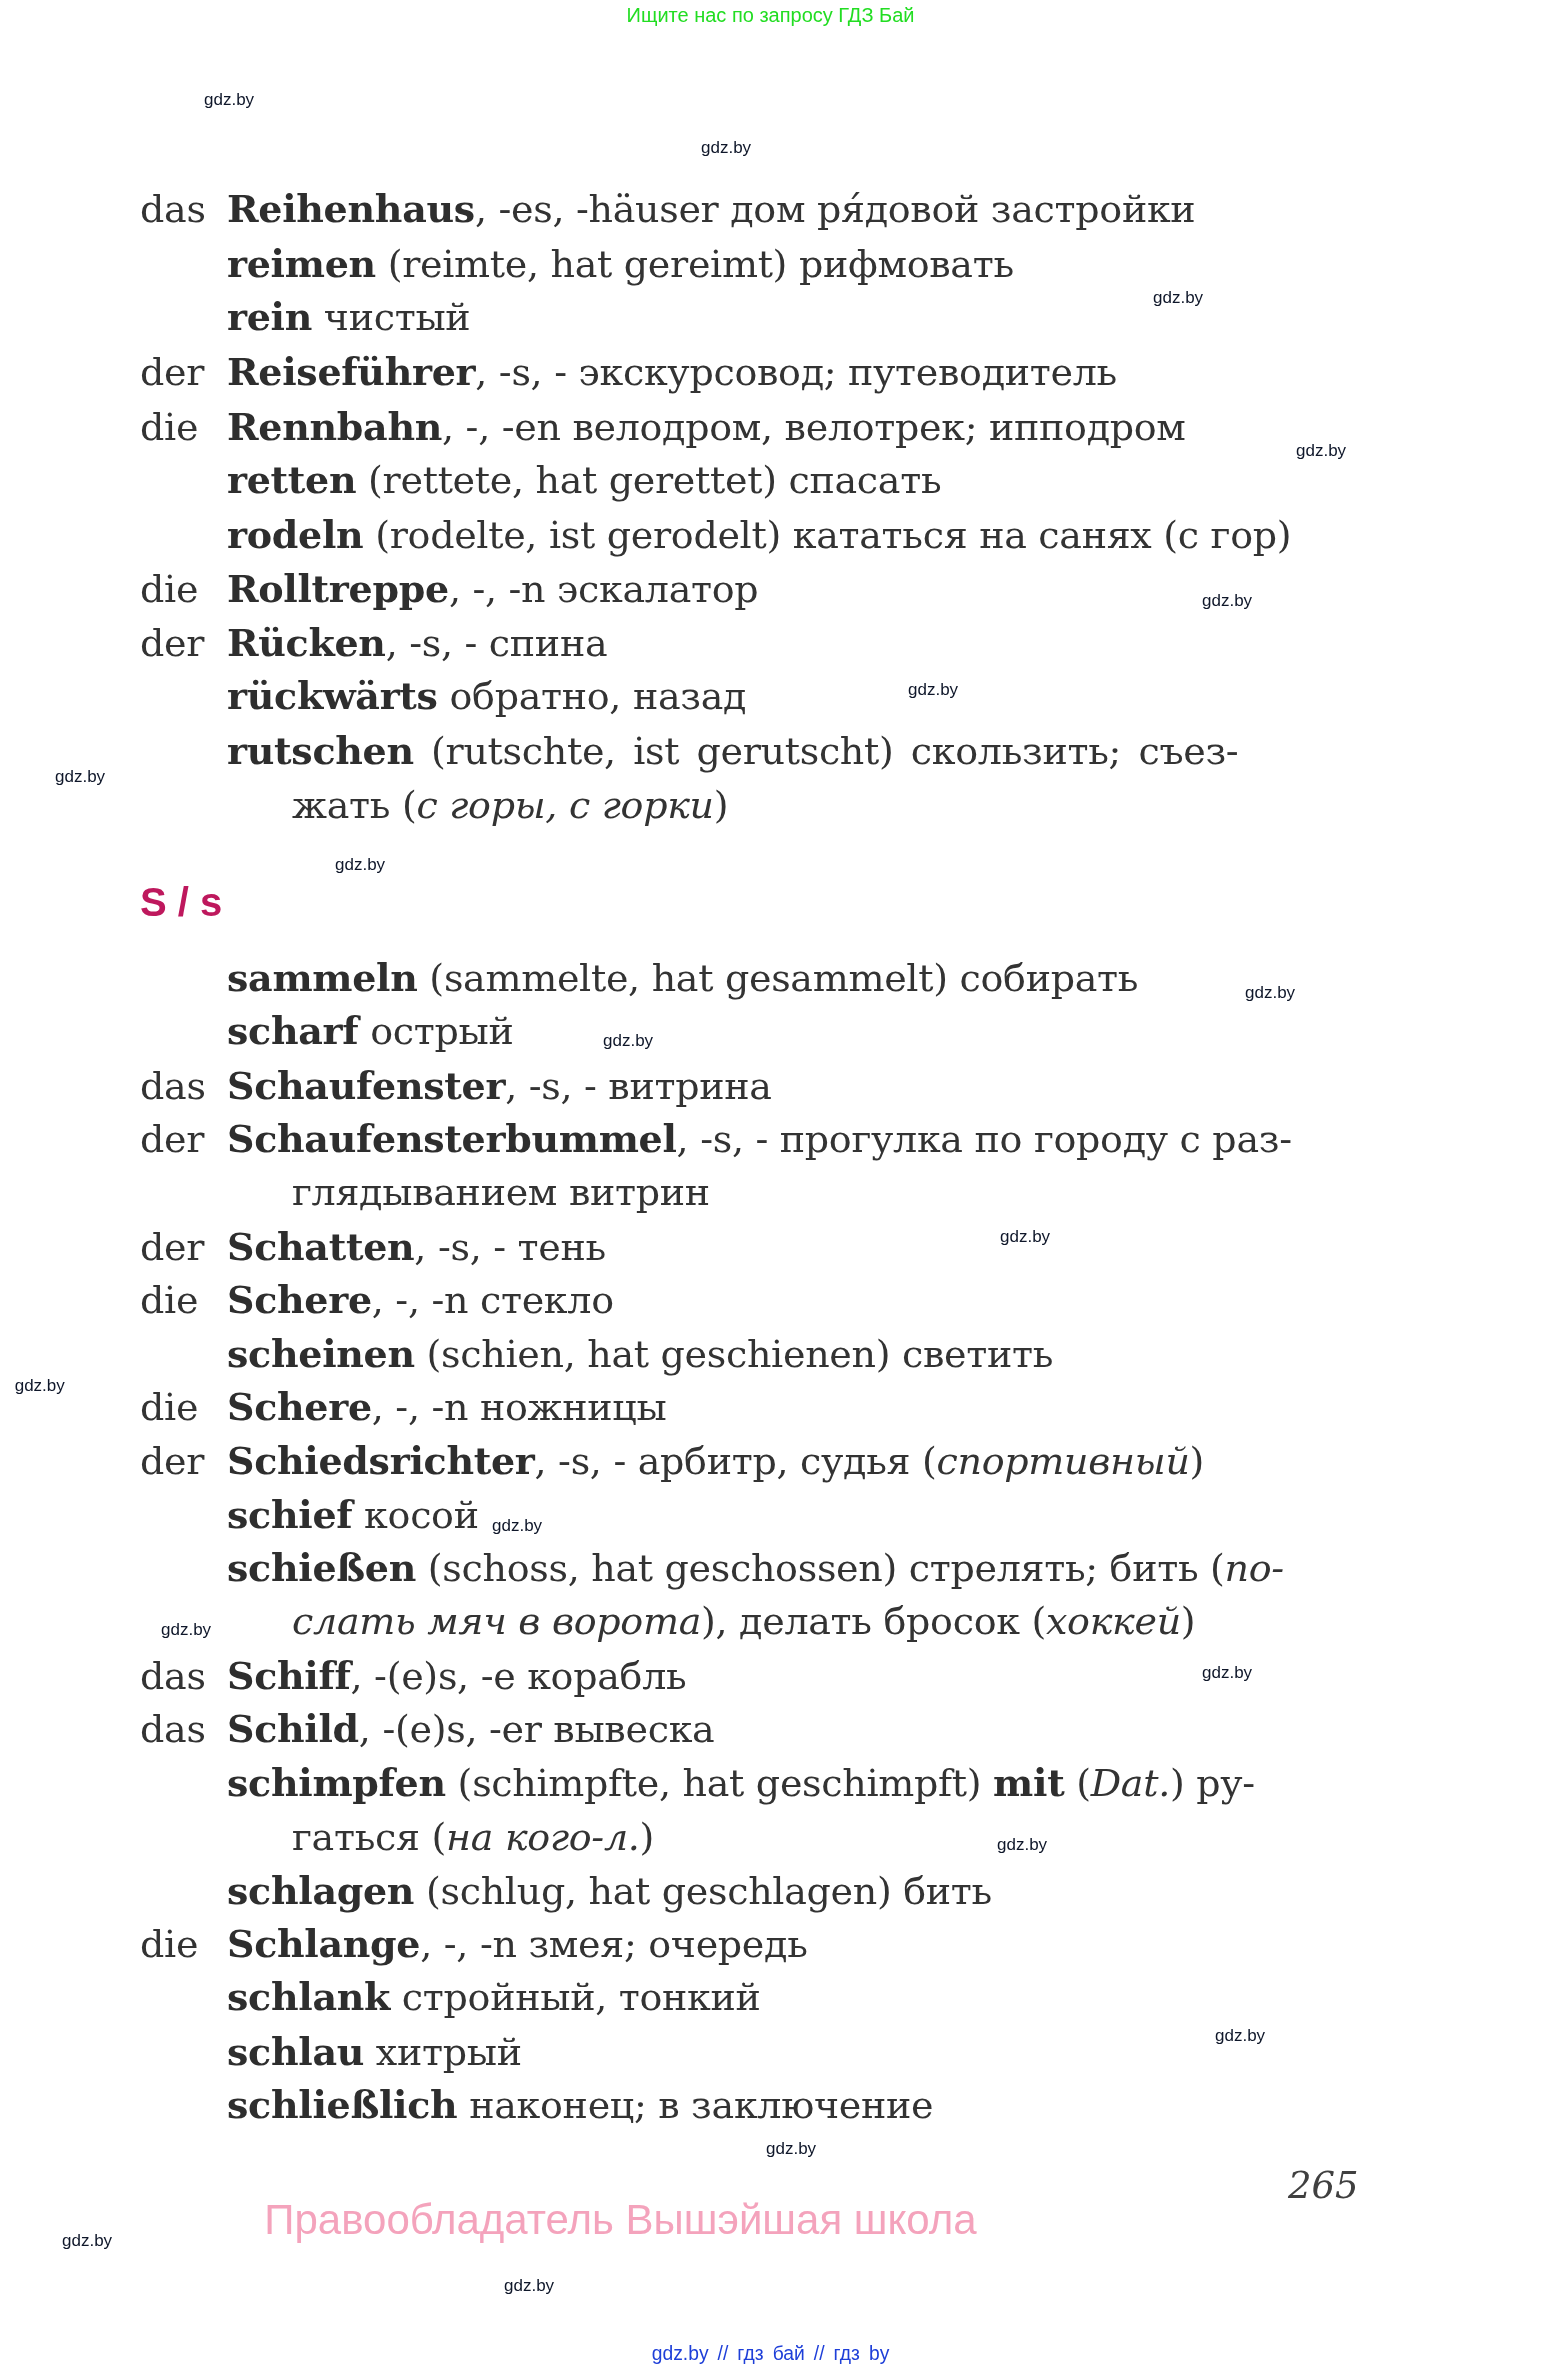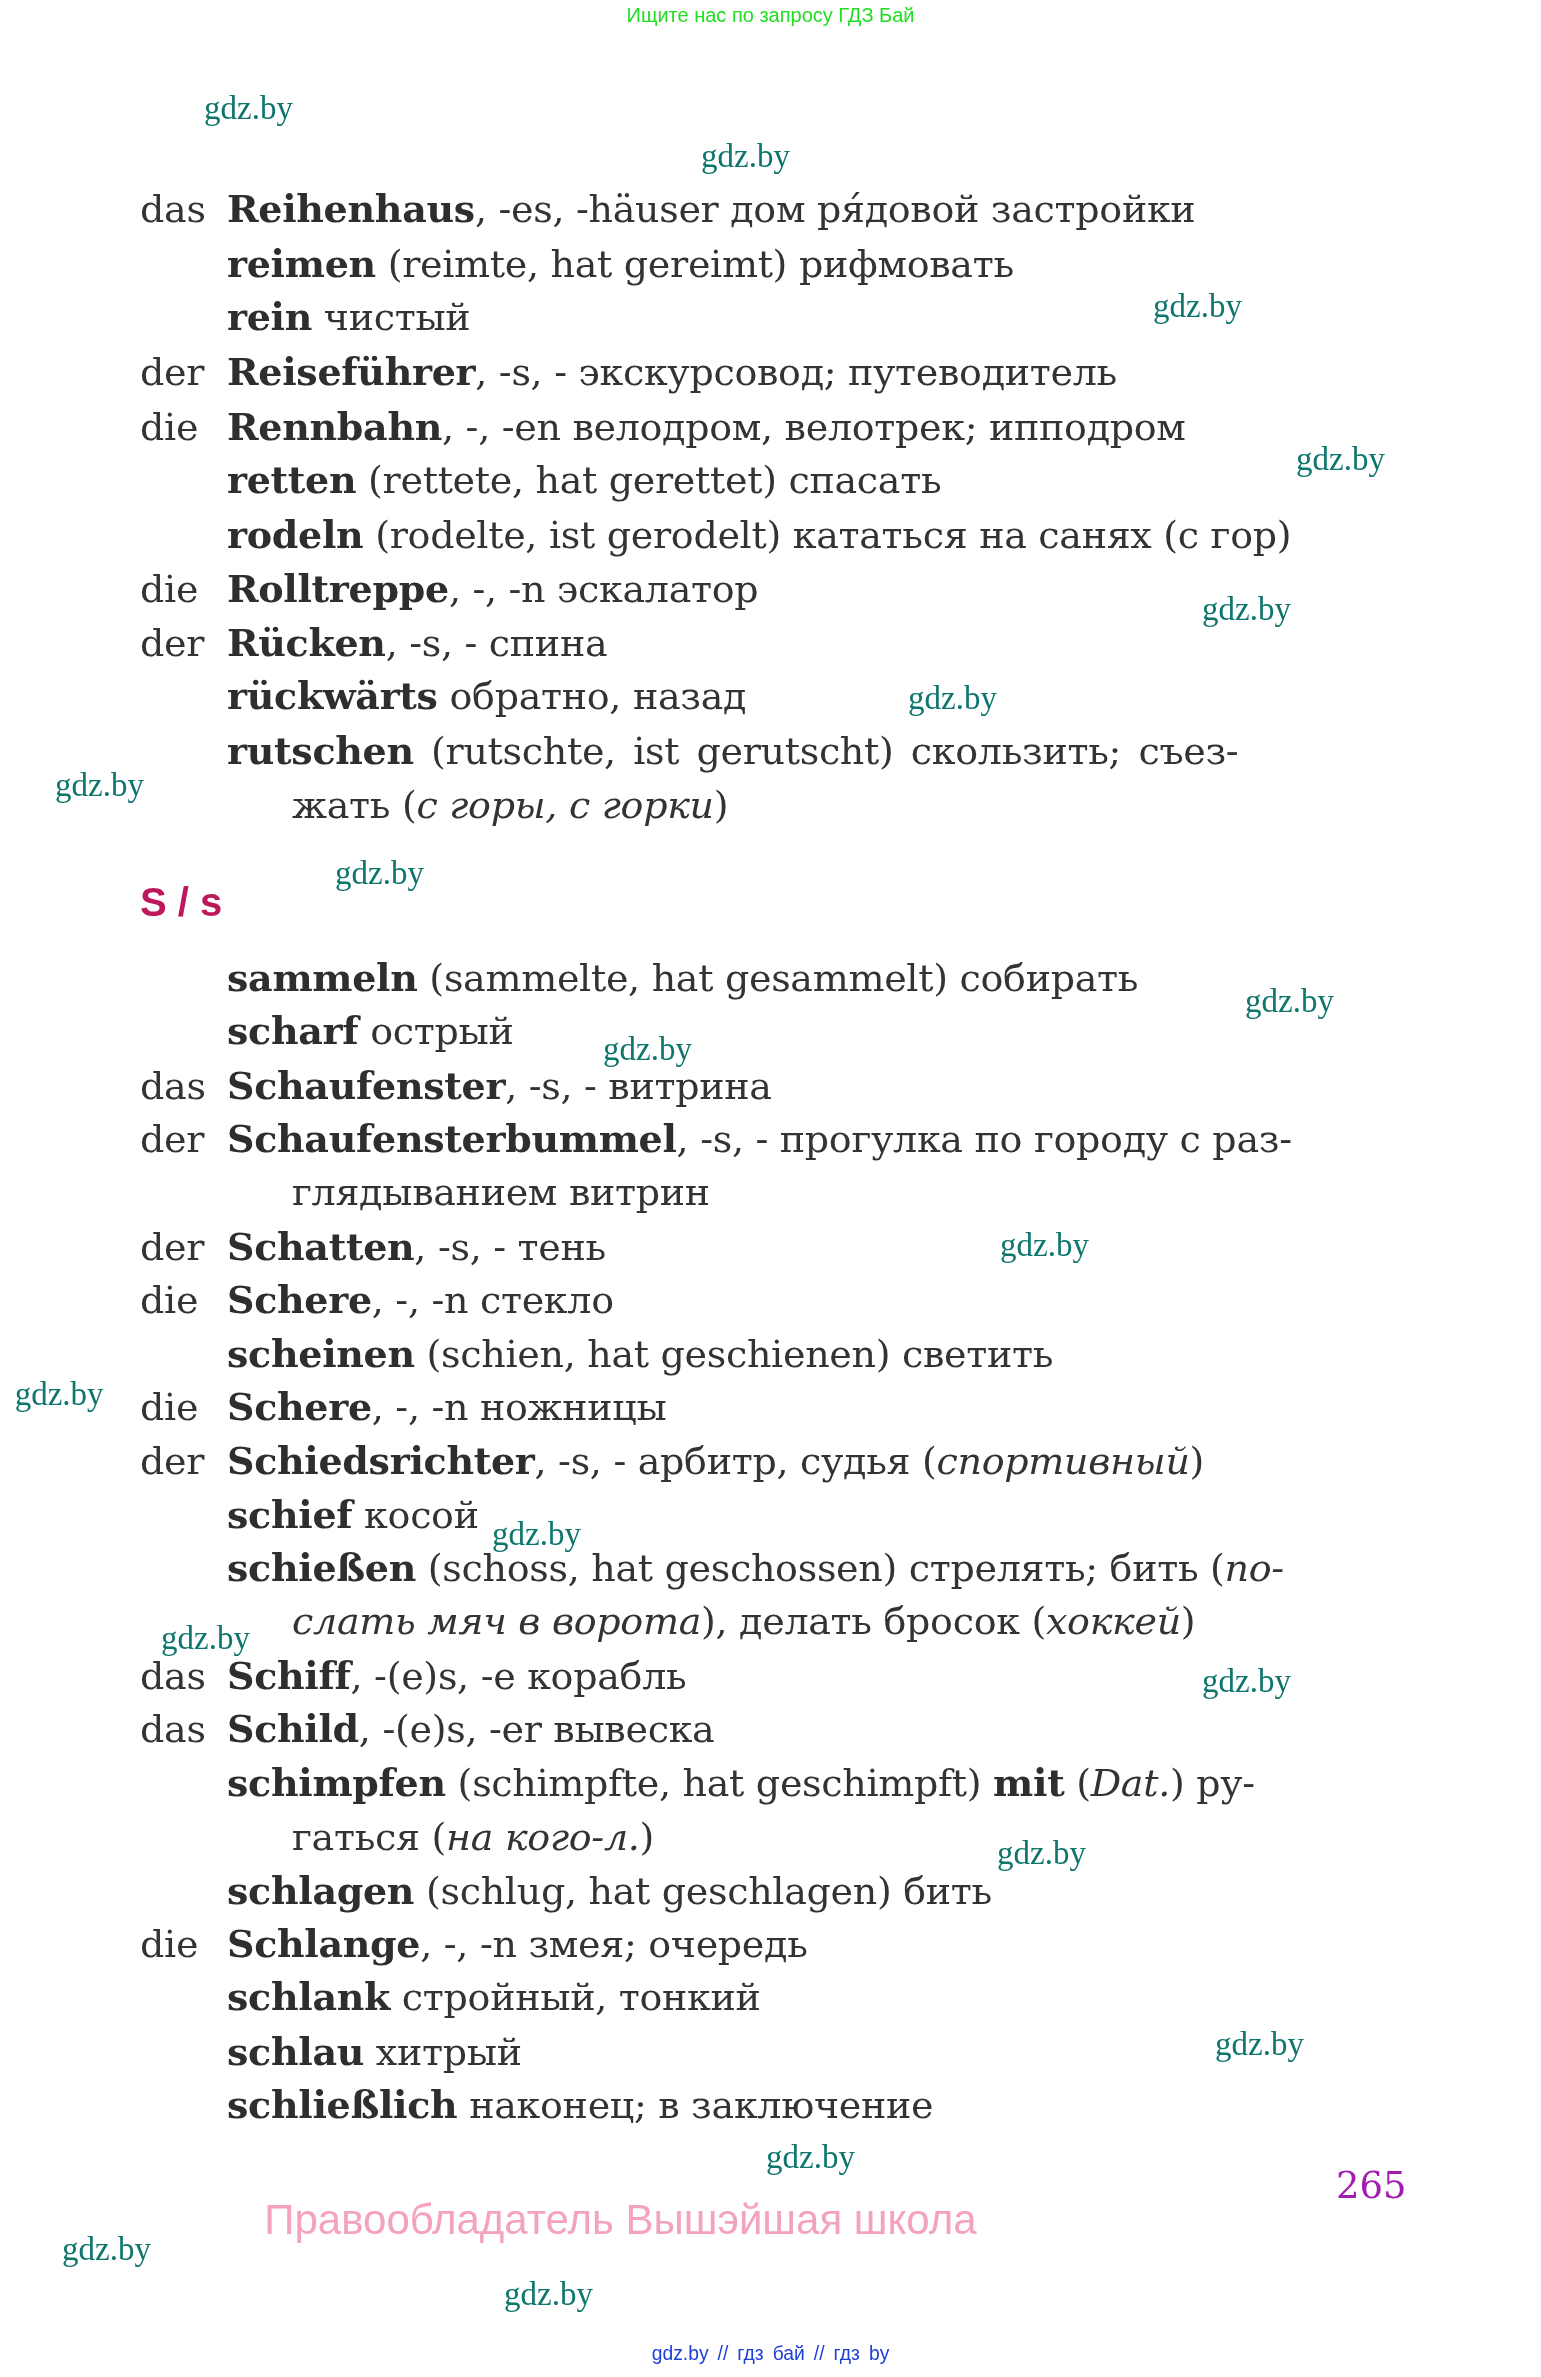--- a/index.html
+++ b/index.html
@@ -5,22 +5,22 @@
   html, body { margin: 0; padding: 0; background: #ffffff; }
   body { width: 1541px; height: 2377px; position: relative; overflow: hidden; font-family: "DejaVu Serif", serif; color: #333333; }
   .top-banner { position: absolute; top: 3.7px; left: 0; width: 1541px; text-align: center; font-family: "Liberation Sans", sans-serif; font-size: 20px; color: #22dd22; }
   .line { position: absolute; left: 0; height: 54px; font-size: 38px; line-height: 54px; white-space: nowrap; letter-spacing: -0.3px; }
   .art { position: absolute; left: 140px; }
   .txt { position: absolute; left: 227px; }
   .cont { position: absolute; left: 292px; }
   b { font-weight: bold; color: #2e2e2e; margin-top: 13px; }
   i { font-style: italic; }
   .section-heading { position: absolute; left: 140px; top: 880px; font-family: "Liberation Sans", sans-serif; font-weight: bold; font-size: 40px; color: #be185d; }
-  .wm { position: absolute; font-family: Liberation Serif, serif; font-size: 33px; color: #0f766e; }
-  .page-number { position: absolute; left: 1336px; top: 2164px; font-size: 37px; color: #a21caf; }
+  .wm { position: absolute; font-family: Liberation Sans, sans-serif; font-size: 17px; color: #0f172a; }
+  .page-number { position: absolute; left: 1288px; top: 2164px; font-size: 37px; color: #404040; font-style: italic; }
   .copyright { position: absolute; left: 0; width: 1241px; top: 2196px; text-align: center; font-family: "Liberation Sans", sans-serif; font-size: 42px; color: #f4a3bc; }
   .footer-links { position: absolute; left: 0; width: 1541px; top: 2343px; text-align: center; font-family: "Liberation Sans", sans-serif; font-size: 19.3px; color: #1e3fd8; word-spacing: 3.7px; }
 </style>
 </head>
 <body>
 
 <div class="top-banner">Ищите нас по запросу ГДЗ Бай</div>
 
 <div class="line" style="top:182px">
     <span class="art">das</span>

